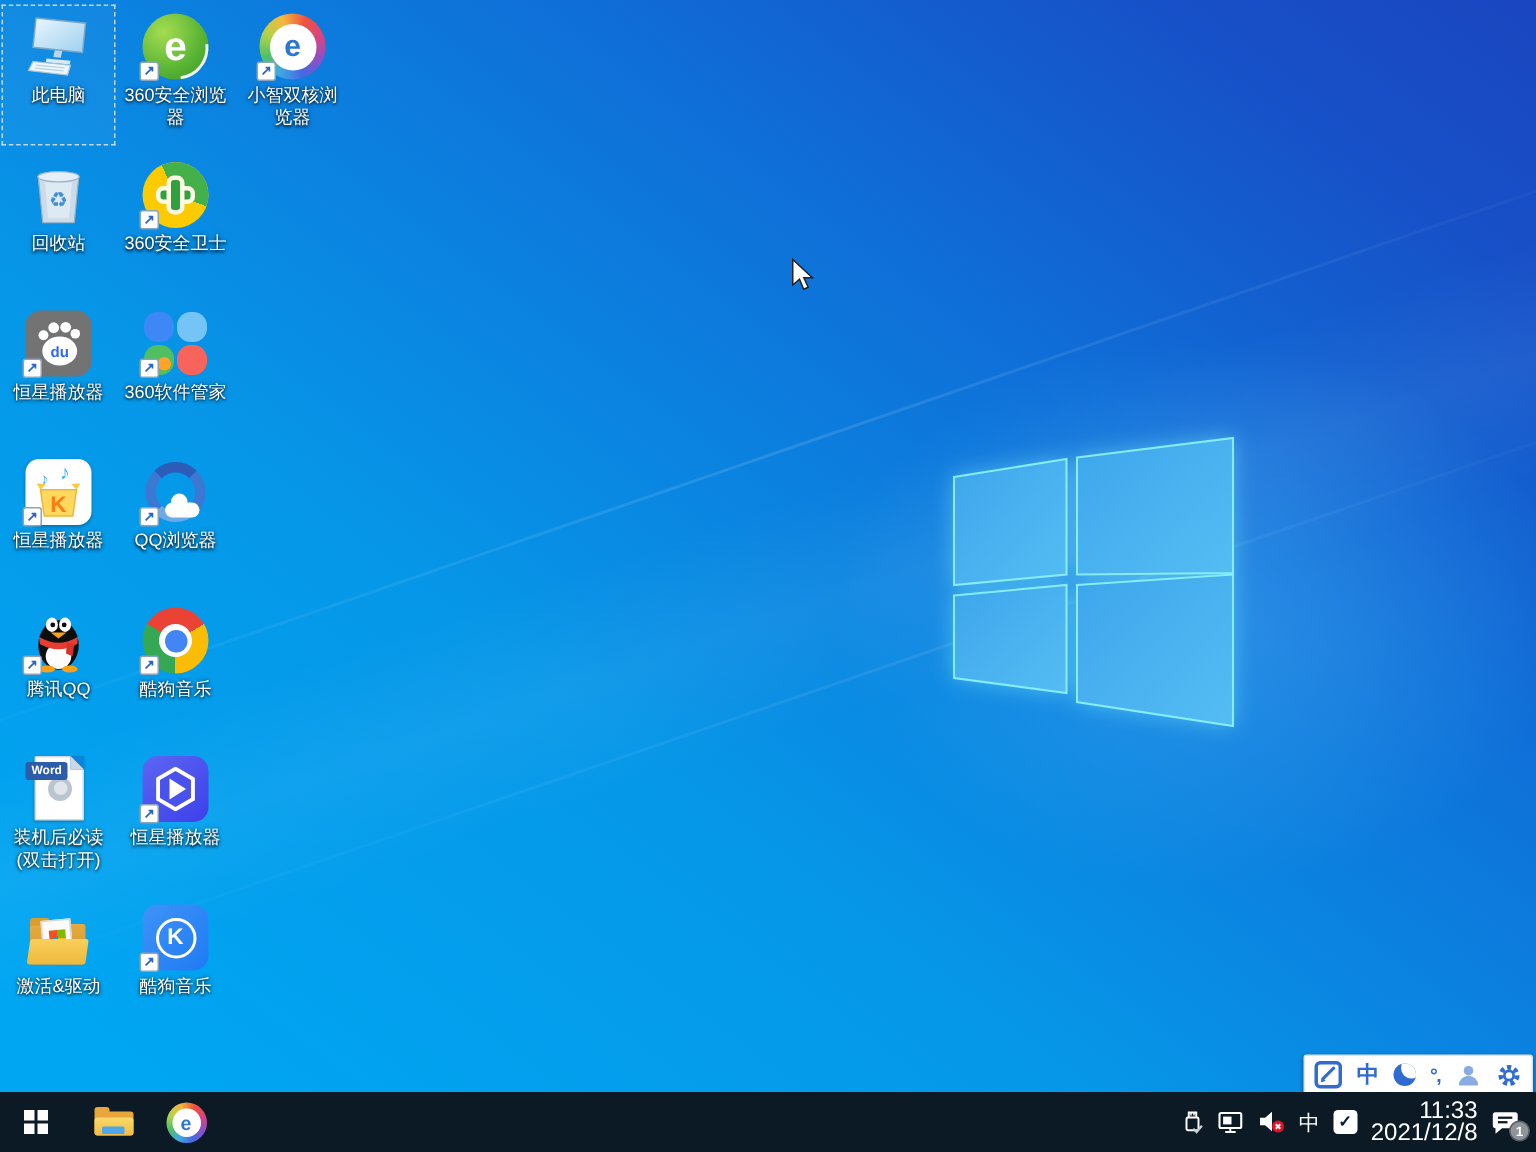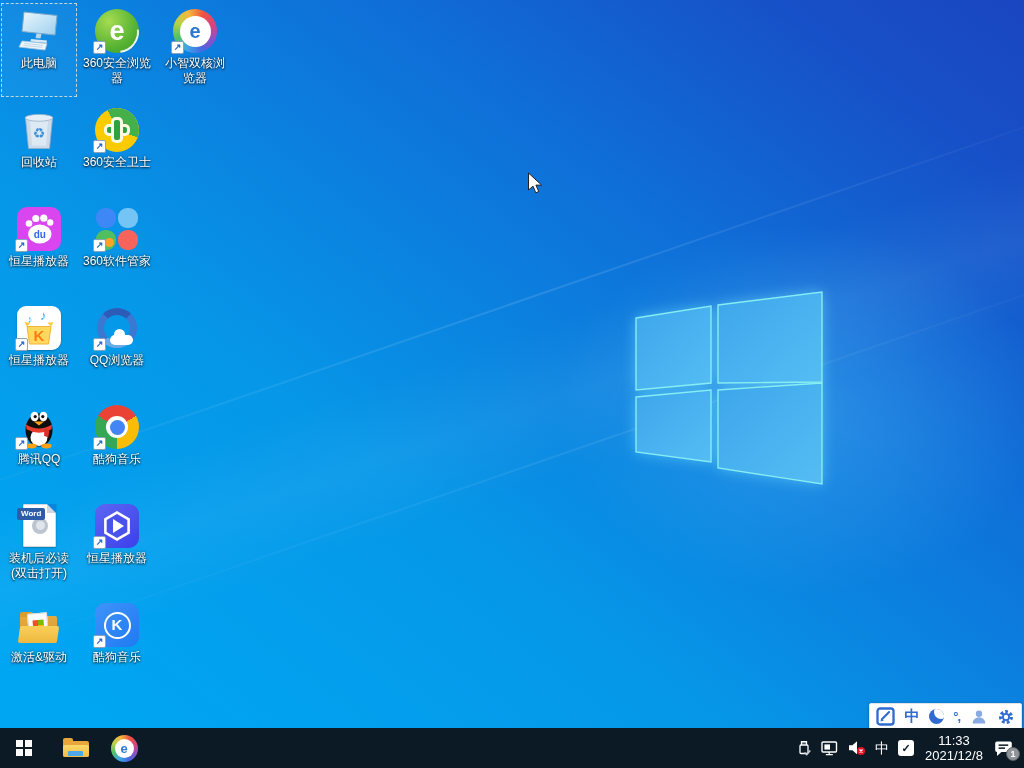--- a/index.html
+++ b/index.html
@@ -24,21 +24,21 @@
   .cell { position:absolute; width:76px; min-height:94px; border:1px dashed transparent; text-align:center; cursor:default; }
   .cell.selected { border-color:rgba(225,228,215,.85); background:rgba(255,255,255,.04); }
   .art { width:44px; height:44px; margin:5px auto 3px; position:relative; }
   .lbl { color:#fff; font-size:12px; line-height:15px; padding:0 2px;
     text-shadow:0 1px 2px rgba(0,0,0,.85), 0 0 3px rgba(0,0,0,.5); word-break:break-all; }
   .sc { position:absolute; left:-2px; bottom:-1px; width:13px; height:13px; background:#fff;
     border:1px solid #8aa4bd; border-radius:2px; color:#2a66c8; font-weight:bold; font-size:9px; line-height:11px; text-align:center; }
 
   
 
-  .baidu { width:44px; height:44px; border-radius:10px; background:#d946ef; overflow:hidden; }
+  .baidu { width:44px; height:44px; border-radius:10px; background:#737373; overflow:hidden; }
   .kuwo { width:44px; height:44px; border-radius:9px; background:#fff; box-shadow:0 1px 2px rgba(0,0,0,.25); }
 
   .doc { position:absolute; left:6px; top:0; width:33px; height:43px; background:#fff; border:1px solid #d4d9df; border-radius:1px; box-shadow:0 1px 2px rgba(0,0,0,.25); }
   .fold { position:absolute; right:-1px; top:-1px; width:0; height:0; border-left:9px solid #cfd8e2; border-top:9px solid #0a84dd; }
   .doclogo { position:absolute; left:8px; top:13px; width:16px; height:16px; border-radius:50%; background:#bcc5cf; }
   .doclogo::after { content:""; position:absolute; left:4px; top:3px; width:9px; height:9px; border-radius:50%; background:#dfe5ea; }
   .wordbadge { position:absolute; left:-7px; top:3px; background:#2d5da8; color:#fff; font-size:8px; font-weight:bold; padding:1px 4px 2px; border-radius:2px; }
 
   .fol { position:absolute; inset:0; }
   .fol-back { position:absolute; left:3px; bottom:4px; width:37px; height:27px; background:linear-gradient(#e5ab41,#d1952c); border-radius:2px; }
@@ -110,21 +110,21 @@
   .eb-back { position:absolute; left:0; bottom:2px; width:26px; height:16px; background:#e9a63a; border-radius:2px; }
   .eb-back::before { content:""; position:absolute; left:0; top:-3px; width:10px; height:4px; background:#e9a63a; border-radius:2px 2px 0 0; }
   .eb-front { position:absolute; left:0; bottom:2px; width:26px; height:12px; background:linear-gradient(#fbd96b,#f3bb45); border-radius:2px; }
   .eb-band { position:absolute; left:5px; bottom:3px; width:15px; height:4.5px; background:#4da7e8; border-radius:1px; }
   .tb-browser { left:104px; width:40px; }
 
   .tray { position:absolute; right:0; top:0; height:40px; display:flex; align-items:center; gap:9px; padding-right:10px; }
   .tray-ic { display:flex; align-items:center; justify-content:center; }
   .ime-mode { color:#fff; font-size:14px; line-height:40px; }
   .tray360 { width:16px; height:16px; background:#fff; border-radius:3px; color:#0c1a26; font-size:11px; font-weight:bold; line-height:16px; text-align:center; }
-  .clock { color:#fff; font-size:13px; line-height:15px; text-align:center; min-width:62px; }
+  .clock { color:#fff; font-size:16px; line-height:15px; text-align:right; min-width:62px; }
   .ac { position:relative; }
   .badge { position:absolute; right:-6px; bottom:-4px; width:14px; height:14px; border-radius:50%; background:#8e9499; border:1px solid #565b60; color:#fff; font-size:9px; font-weight:bold; line-height:12px; text-align:center; }
 
   
   .imebar { position:absolute; left:869px; top:703px; width:153px; height:27px; background:#fff; border:1px solid #dfe3e8; border-radius:2px; box-shadow:0 1px 3px rgba(0,0,0,.35); display:flex; align-items:center; justify-content:space-between; padding:0 6px; }
   .imeit { display:flex; align-items:center; justify-content:center; height:22px; }
   .ime-mode2 { color:#2f6bd0; font-size:15px; font-weight:bold; }
   .ime-punc { color:#2f6bd0; font-size:13px; font-weight:bold; letter-spacing:-1px; }
   .moon { position:relative; width:15px; height:15px; border-radius:50%; background:#2f6bd0; overflow:hidden; }
   .moon::after { content:""; position:absolute; left:5px; top:-4px; width:14px; height:14px; border-radius:50%; background:#fff; }

